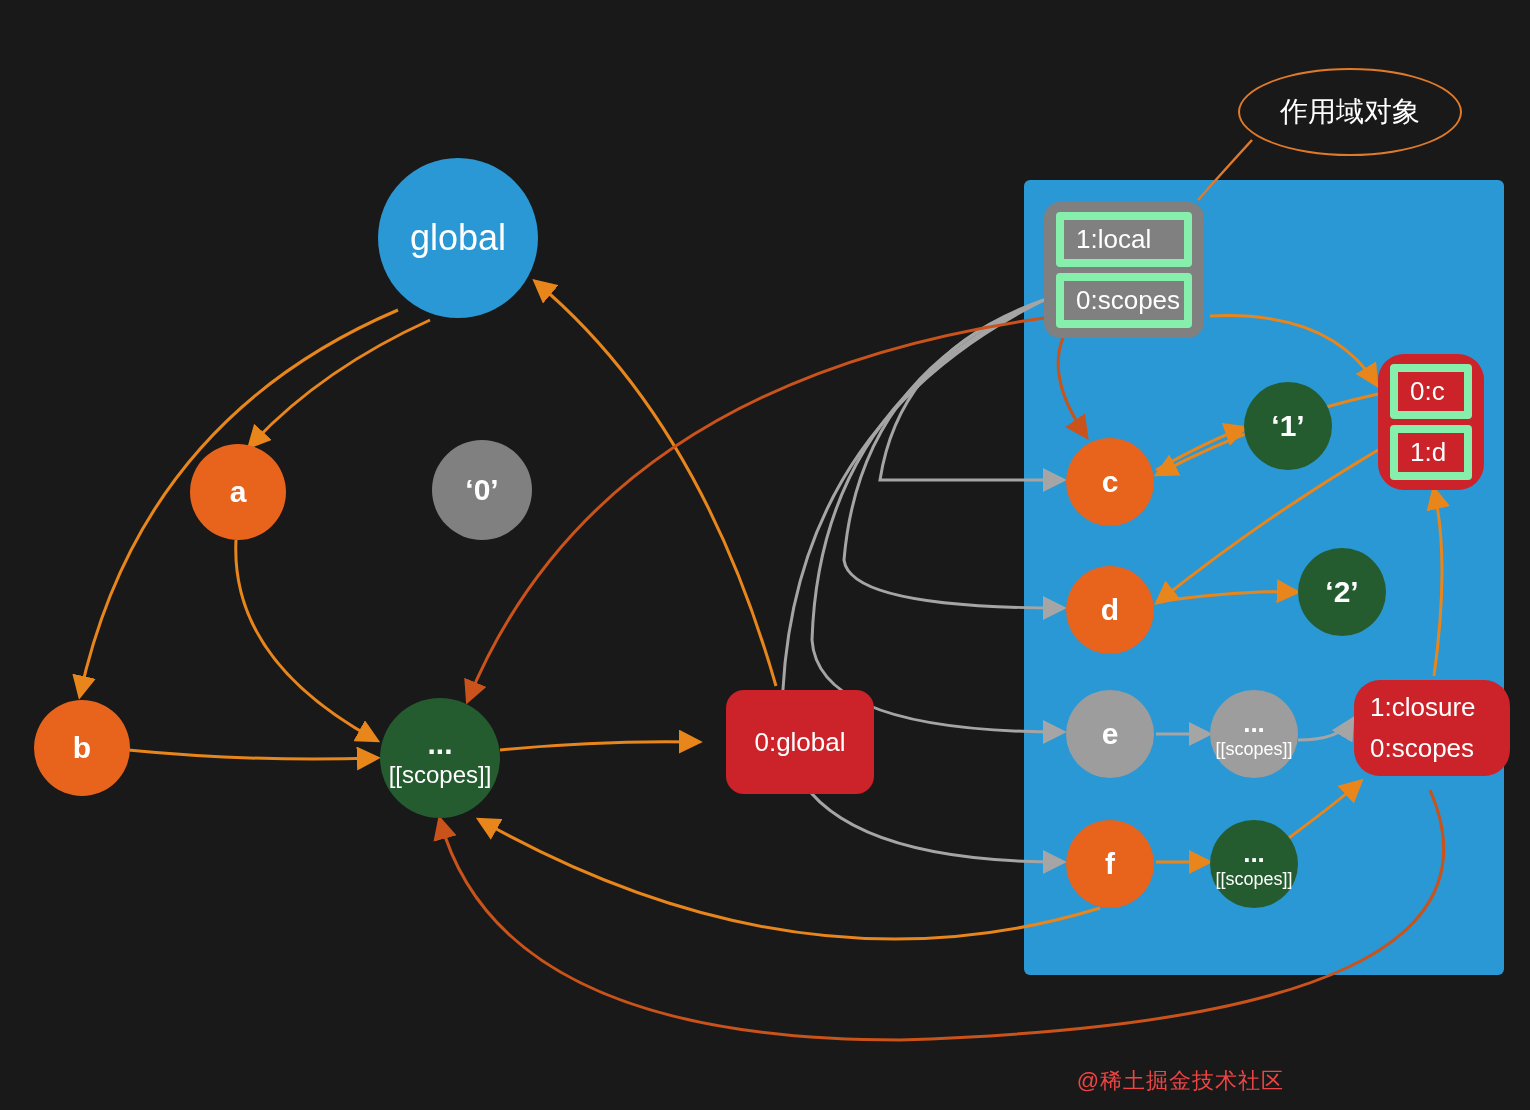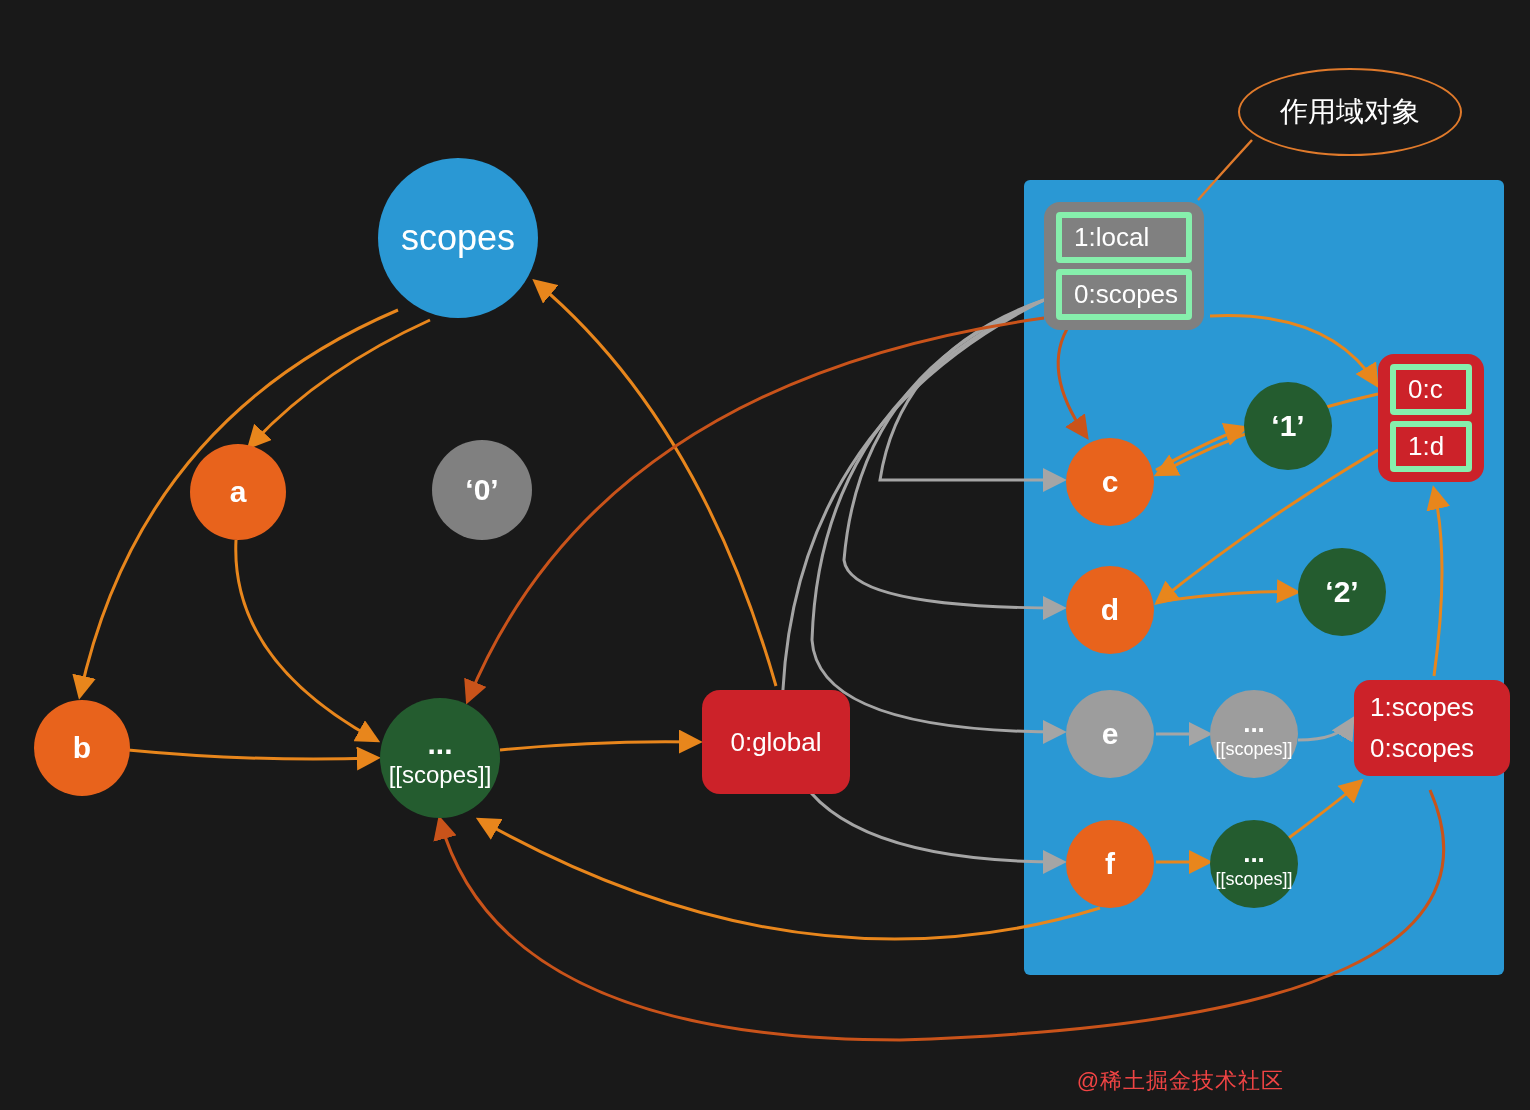--- a/index.html
+++ b/index.html
@@ -58,32 +58,32 @@
     background: #808080;
     border-radius: 16px;
     padding: 10px 12px;
     box-sizing: border-box;
     display: flex;
     flex-direction: column;
     gap: 6px;
   }
   .graybox .cell,
   .redbox .cell {
-    border: 6px solid #86efac;
+    border: 8px solid #86efac;
     color: #fff;
     font-size: 26px;
     padding: 4px 12px;
     border-radius: 4px;
     text-align: left;
     white-space: nowrap;
   }
   .redbox {
     position: absolute;
     background: #cc2229;
-    border-radius: 16px;
+    border-radius: 26px;
     padding: 10px 12px;
     box-sizing: border-box;
     display: flex;
     flex-direction: column;
     gap: 6px;
     color: #fff;
   }
   .redbox.noborder-cells .cell { border: none; padding: 2px 4px; }
 
   .callout {
@@ -183,46 +183,46 @@
     <div class="cell">1:local</div>
     <div class="cell">0:scopes</div>
   </div>
 
   <div class="redbox" style="left:1378px; top:354px; width:106px;">
     <div class="cell">0:c</div>
     <div class="cell">1:d</div>
   </div>
 
   <div class="redbox noborder-cells" style="left:1354px; top:680px; width:156px; font-size:26px;">
-    <div class="cell">1:scopes</div>
+    <div class="cell">1:closure</div>
     <div class="cell">0:scopes</div>
   </div>
 
   <div class="node circle bluefill label-big" style="left:378px; top:158px; width:160px; height:160px;">
-    <span>scopes</span>
+    <span>global</span>
   </div>
 
   <div class="node circle orangefill label-med" style="left:190px; top:444px; width:96px; height:96px;">
     <span>a</span>
   </div>
 
   <div class="node circle orangefill label-med" style="left:34px; top:700px; width:96px; height:96px;">
     <span>b</span>
   </div>
 
   <div class="node circle grayfill label-med" style="left:432px; top:440px; width:100px; height:100px;">
     <span>‘0’</span>
   </div>
 
   <div class="node circle greenfill scopes-lbl" style="left:380px; top:698px; width:120px; height:120px; flex-direction:column;">
     <span style="font-size:30px; font-weight:600;">...</span>
     <span>[[scopes]]</span>
   </div>
 
-  <div class="node roundrect redfill label-sm" style="left:702px; top:690px; width:148px; height:104px;">
+  <div class="node roundrect redfill label-sm" style="left:726px; top:690px; width:148px; height:104px;">
     <span>0:global</span>
   </div>
 
   <div class="node circle orangefill label-med" style="left:1066px; top:438px; width:88px; height:88px;">
     <span>c</span>
   </div>
 
   <div class="node circle greenfill label-med" style="left:1244px; top:382px; width:88px; height:88px;">
     <span>‘1’</span>
   </div>

